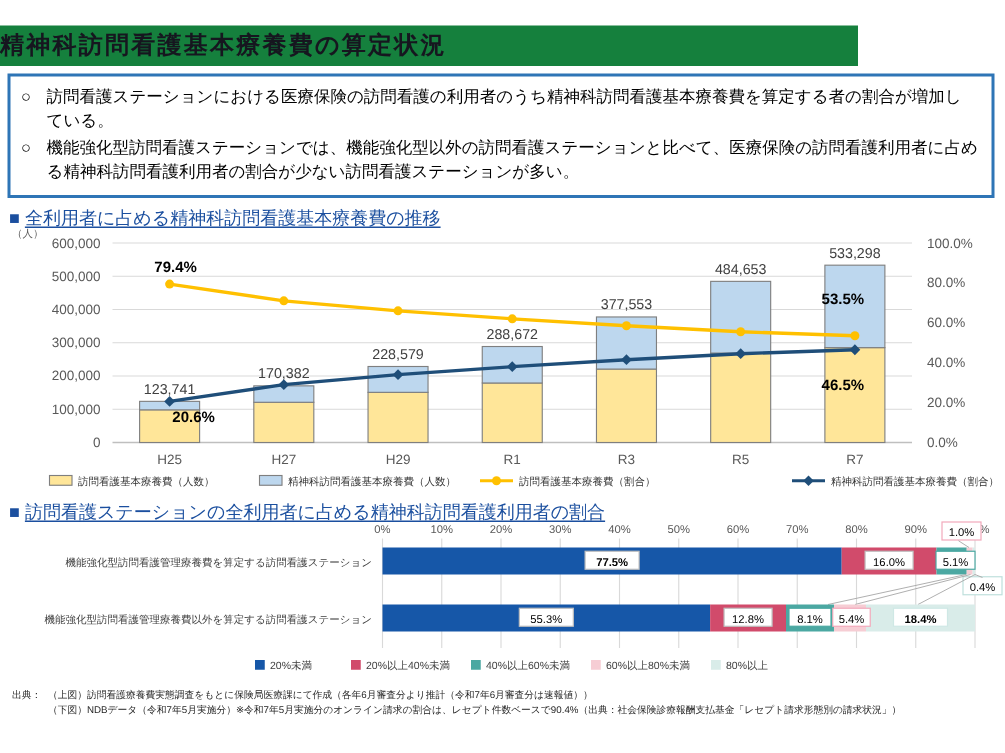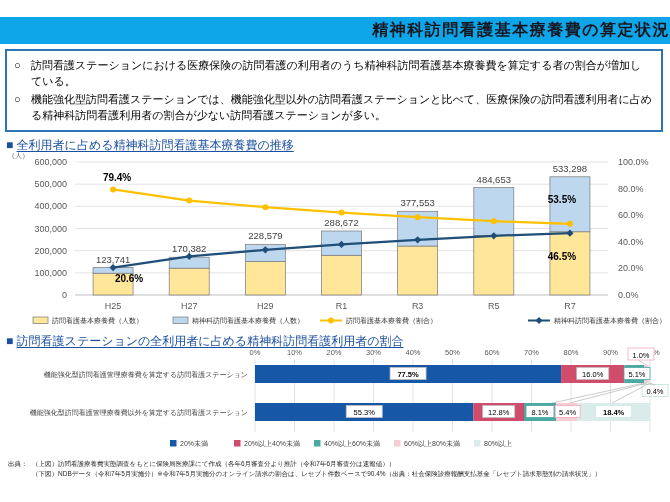--- a/index.html
+++ b/index.html
@@ -1,22 +1,22 @@
 <!DOCTYPE html>
 <html><head>
 <meta charset="utf-8">
 <style>
   html,body{margin:0;padding:0;}
   body{
     width:670px;height:502px;position:relative;overflow:hidden;background:#ffffff;
     font-family:"Liberation Sans","DejaVu Sans",sans-serif;color:#1a1a1a;
   }
   .title-band{
-    position:absolute;top:17px;left:0;width:670px;height:27px;background:#0ea5e9;
-    display:flex;align-items:center;justify-content:flex-end;
+    position:absolute;top:17px;left:0;width:572px;height:27px;background:#15803d;
+    display:flex;align-items:center;justify-content:flex-start;
   }
   .title-band .t{font-size:16px;font-weight:600;color:#16161f;letter-spacing:1.5px;}
   .summary-box{
     position:absolute;top:49px;left:5px;width:658px;height:83px;box-sizing:border-box;
     border:2px solid #2e75b6;background:#fff;padding:7px 9px 5px 7px;
   }
   .bullet{display:flex;font-size:11px;line-height:1.42;color:#000;margin-bottom:3px;}
   .bullet .mark{flex:0 0 17px;}
   .section-heading{position:absolute;left:6px;font-size:12px;font-weight:normal;color:#1b4f9f;}
   .section-heading .lbl{text-decoration:underline;text-underline-offset:2px;}

